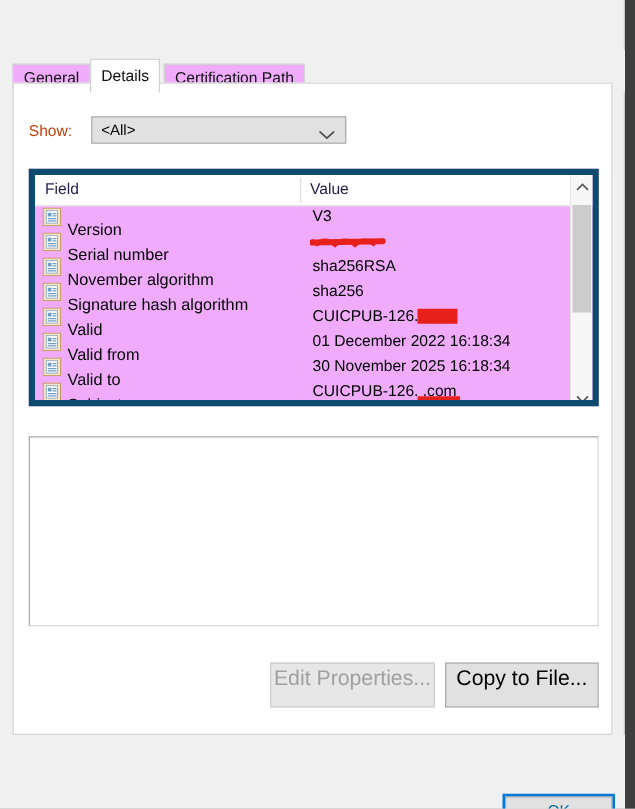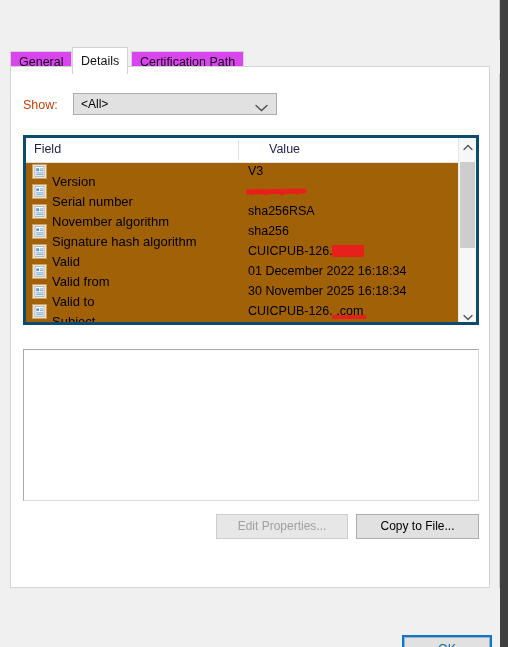--- a/index.html
+++ b/index.html
@@ -73,21 +73,21 @@
     height: 34px;
     background: #f0f0f0;
   }
   .tab {
     position: absolute;
     top: 11px;
     height: 23px;
     box-sizing: border-box;
     border: 1px solid #d3d3d3;
     border-bottom: none;
-    background: #d946ef;
+    background: #f0abfc;
     padding: 0 8px;
     line-height: 21px;
     font-size: 12.5px;
     color: #111;
     white-space: nowrap;
     cursor: default;
   }
   .tab.active {
     top: 7px;
     height: 27px;
@@ -139,42 +139,42 @@
     right: 8px; top: 7px;
   }
 
   
   .listview {
     position: absolute;
     left: 12px; top: 68px;
     width: 456px;
     height: 190px;
     box-sizing: border-box;
-    background: #a16207;
-    border: 3px solid #0c4a6e;
+    background: #f0abfc;
+    border: 5px solid #0c4a6e;
     overflow: hidden;
     padding-left: 20px;
   }
   .lv-header {
     position: absolute;
     left: 0; top: 0;
     width: 100%;
     height: 24px;
     background: #ffffff;
     border-bottom: 1px solid #e2e2e2;
   }
   .lv-th {
     position: absolute;
     top: 4px;
     font-size: 12.5px;
     color: #1f1f4a;
     cursor: default;
   }
   .lv-th.field { left: 8px; }
-  .lv-th.value { left: 220px; margin-left: 23px; }
+  .lv-th.value { left: 220px; }
   .lv-th-sep {
     position: absolute;
     left: 212px; top: 2px;
     width: 1px; height: 20px;
     background: #e2e2e2;
   }
   .lv-body {
     position: absolute;
     left: 0; top: 24px;
     width: 436px;
@@ -266,31 +266,32 @@
     background: #ffffff;
     border: 1px solid #a9a9a9;
     border-right-color: #d9d9d9;
     border-bottom-color: #d9d9d9;
     cursor: text;
   }
 
   
   .btn {
     position: absolute;
-    height: 25px;
+    height: 36px;
     box-sizing: border-box;
     background: #e1e1e1;
     border: 1px solid #adadad;
     font-family: "Liberation Sans", sans-serif;
-    font-size: 12px;
+    font-size: 17px;
     color: #000;
     line-height: 23px;
     text-align: center;
     cursor: default;
     white-space: nowrap;
+    margin-top: 16px;
   }
   .btn.disabled {
     color: #a0a0a0;
     background: #e7e7e7;
     border-color: #cdcdcd;
   }
   #btn-edit-properties { left: 205px; top: 447px; width: 132px; }
   #btn-copy-to-file   { left: 345px; top: 447px; width: 123px; }
 
   

